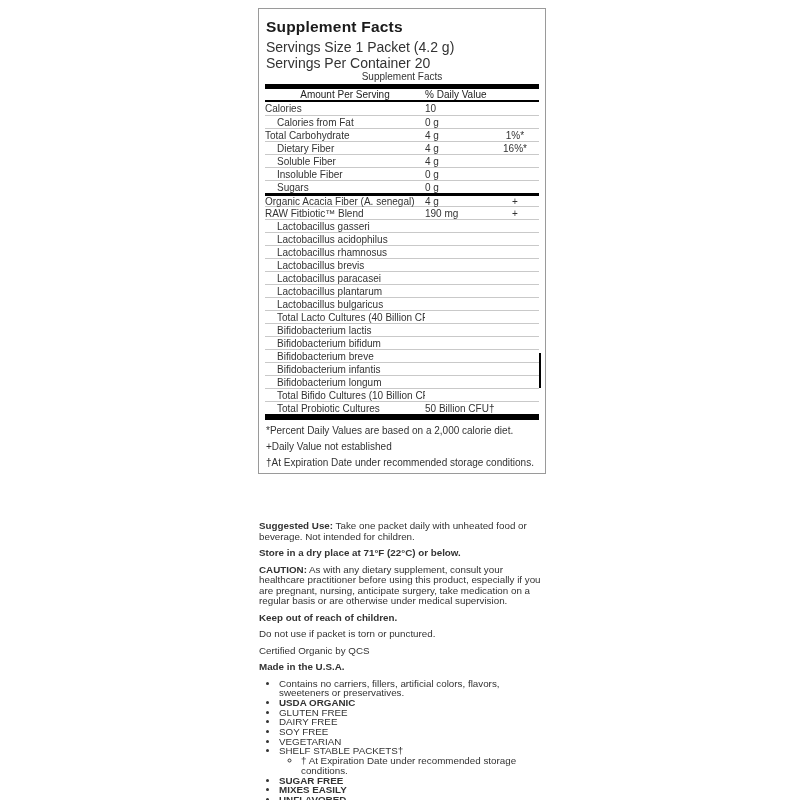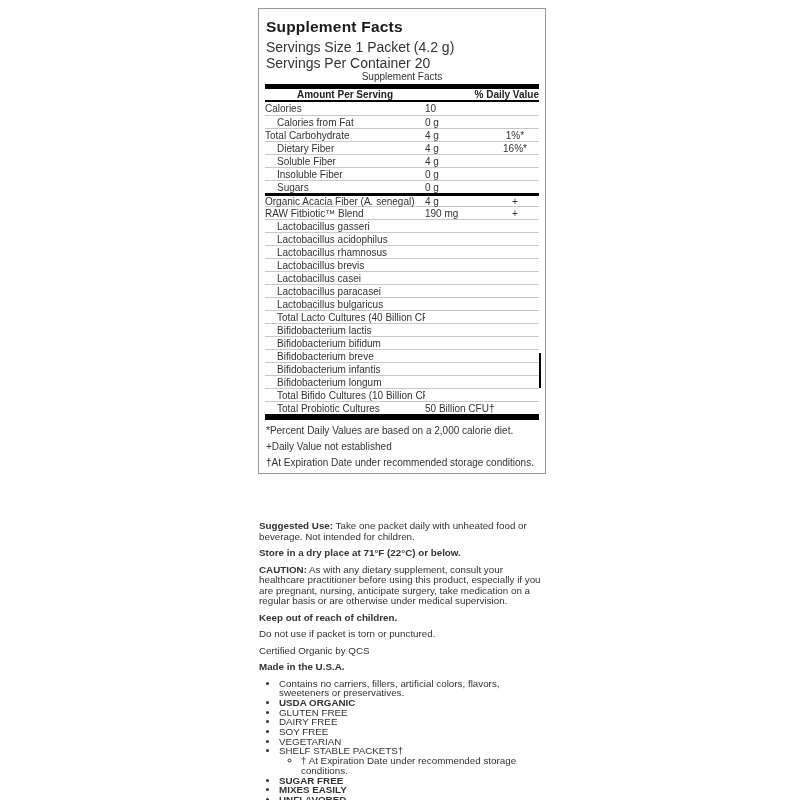--- a/index.html
+++ b/index.html
@@ -13,24 +13,24 @@
   .facts-box {
     position: absolute; left: 258px; top: 8px; width: 288px;
     border: 1px solid #9a9a9a; background: #fff; padding: 4px 6px 5px 6px;
   }
   .facts-title { font-size: 15.5px; font-weight: bold; color: #1a1a1a; margin: 5px 0 0 1px; letter-spacing: .2px; }
   .serving-line { font-size: 14px; margin: 6px 0 0 1px; line-height: 10px; }
   .table-caption { font-size: 10px; text-align: center; margin-top: 4px; line-height: 10px; }
   .thick-bar { height: 5px; background: #000; margin-top: 2px; }
   .header-row {
     display: flex; align-items: center; height: 13px;
-    border-bottom: 2px solid #000; font-weight: bold; font-size: 10px; color: #222;
+    border-bottom: 2px solid #000; font-weight: normal; font-size: 10px; color: #222;
   }
   .hdr-amount { width: 160px; text-align: center; }
-  .hdr-dv { flex: 1; text-align: right; }
+  .hdr-dv { flex: 1; text-align: left; }
   .row {
     display: flex; align-items: center; height: 13px;
     border-top: 1px solid #c9c9c9; font-size: 10px; color: #333; white-space: nowrap;
   }
   #rows .row:first-child { border-top: none; }
   .row.thick { border-top: 3px solid #000; }
   .lab { flex: 1; overflow: hidden; }
   .ind .lab { padding-left: 12px; }
   .amt { width: 66px; }
   .dvc { width: 48px; text-align: center; }
@@ -125,26 +125,26 @@
           <span class="lab">Lactobacillus rhamnosus</span>
           <span class="amt"></span>
           <span class="dvc"></span>
         </div>
         <div class="row ind">
           <span class="lab">Lactobacillus brevis</span>
           <span class="amt"></span>
           <span class="dvc"></span>
         </div>
         <div class="row ind">
-          <span class="lab">Lactobacillus casei</span>
-          <span class="amt"></span>
-          <span class="dvc"></span>
-        </div>
-        <div class="row ind">
           <span class="lab">Lactobacillus paracasei</span>
+          <span class="amt"></span>
+          <span class="dvc"></span>
+        </div>
+        <div class="row ind">
+          <span class="lab">Lactobacillus plantarum</span>
           <span class="amt"></span>
           <span class="dvc"></span>
         </div>
         <div class="row ind">
           <span class="lab">Lactobacillus bulgaricus</span>
           <span class="amt"></span>
           <span class="dvc"></span>
         </div>
         <div class="row ind">
           <span class="lab">Total Lacto Cultures (40 Billion CFU)</span>

